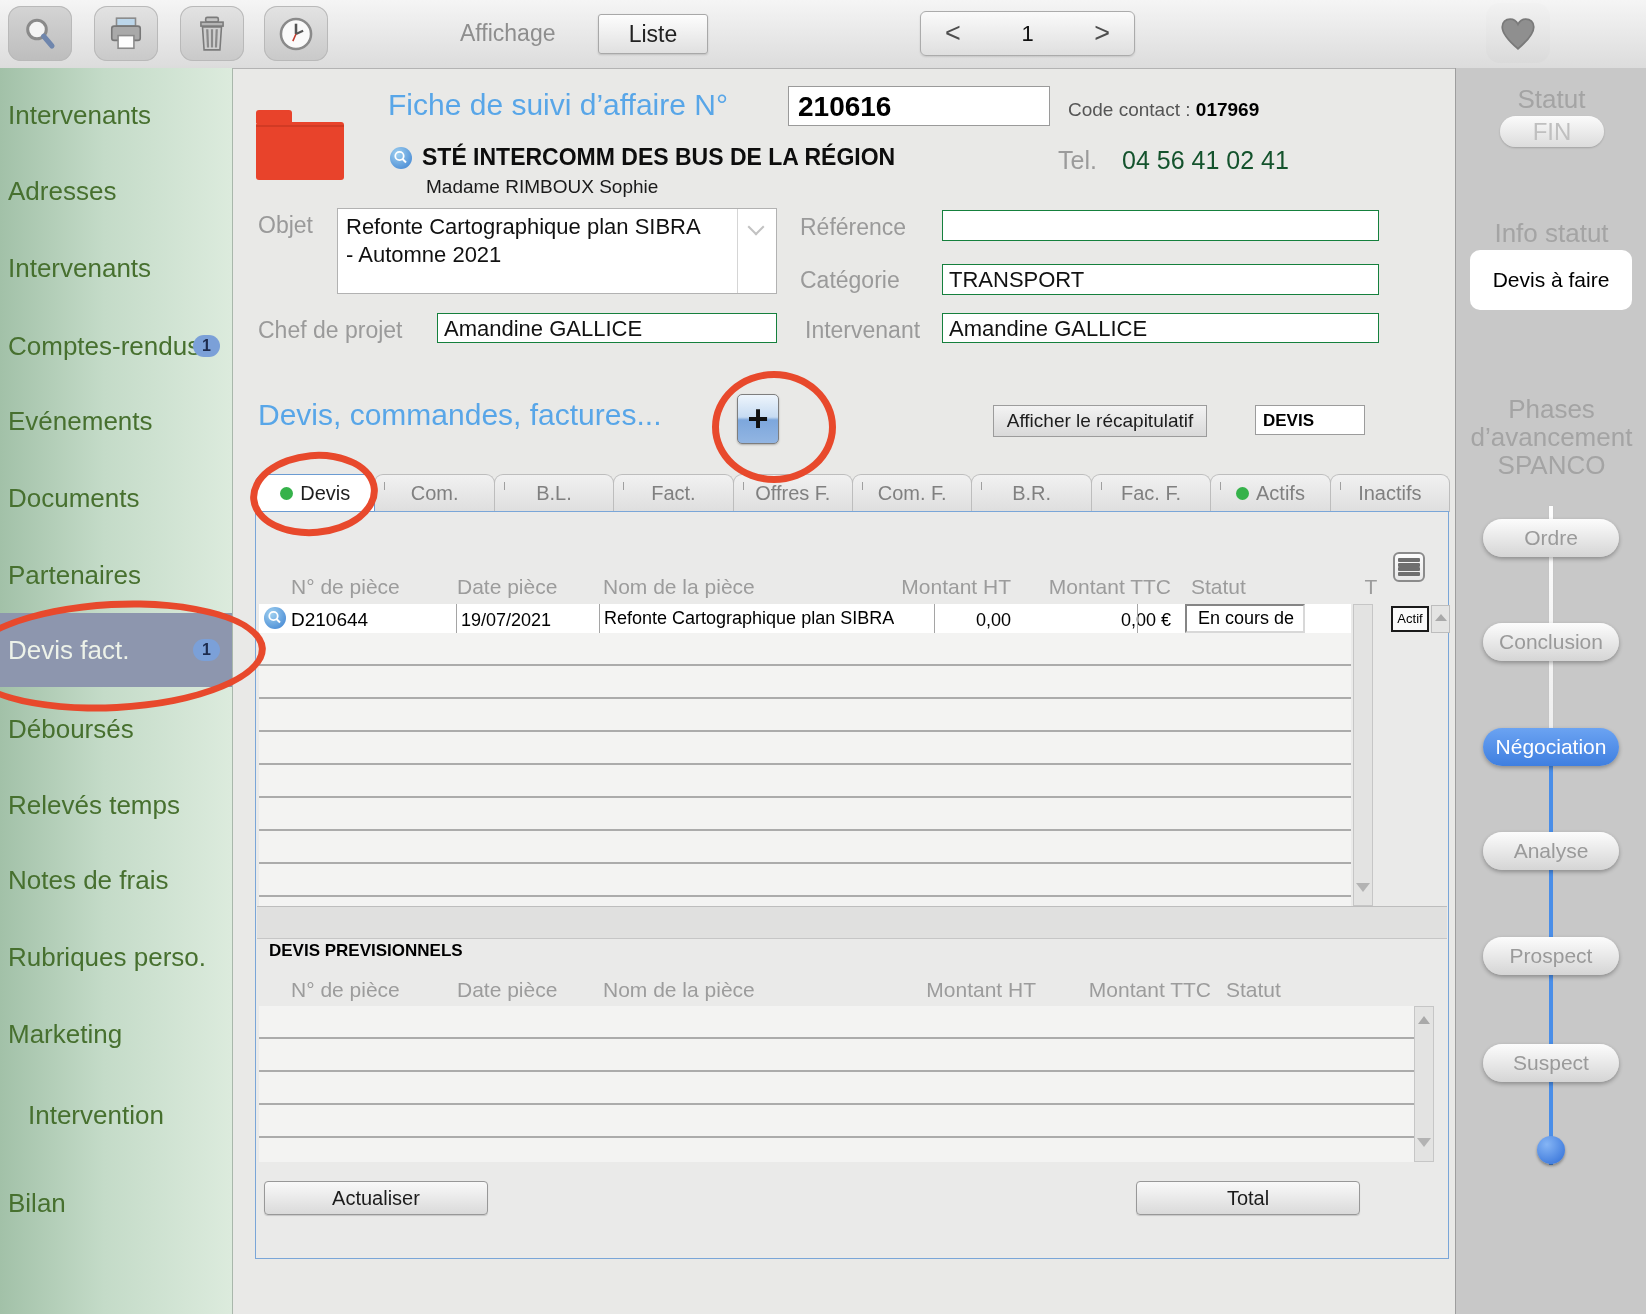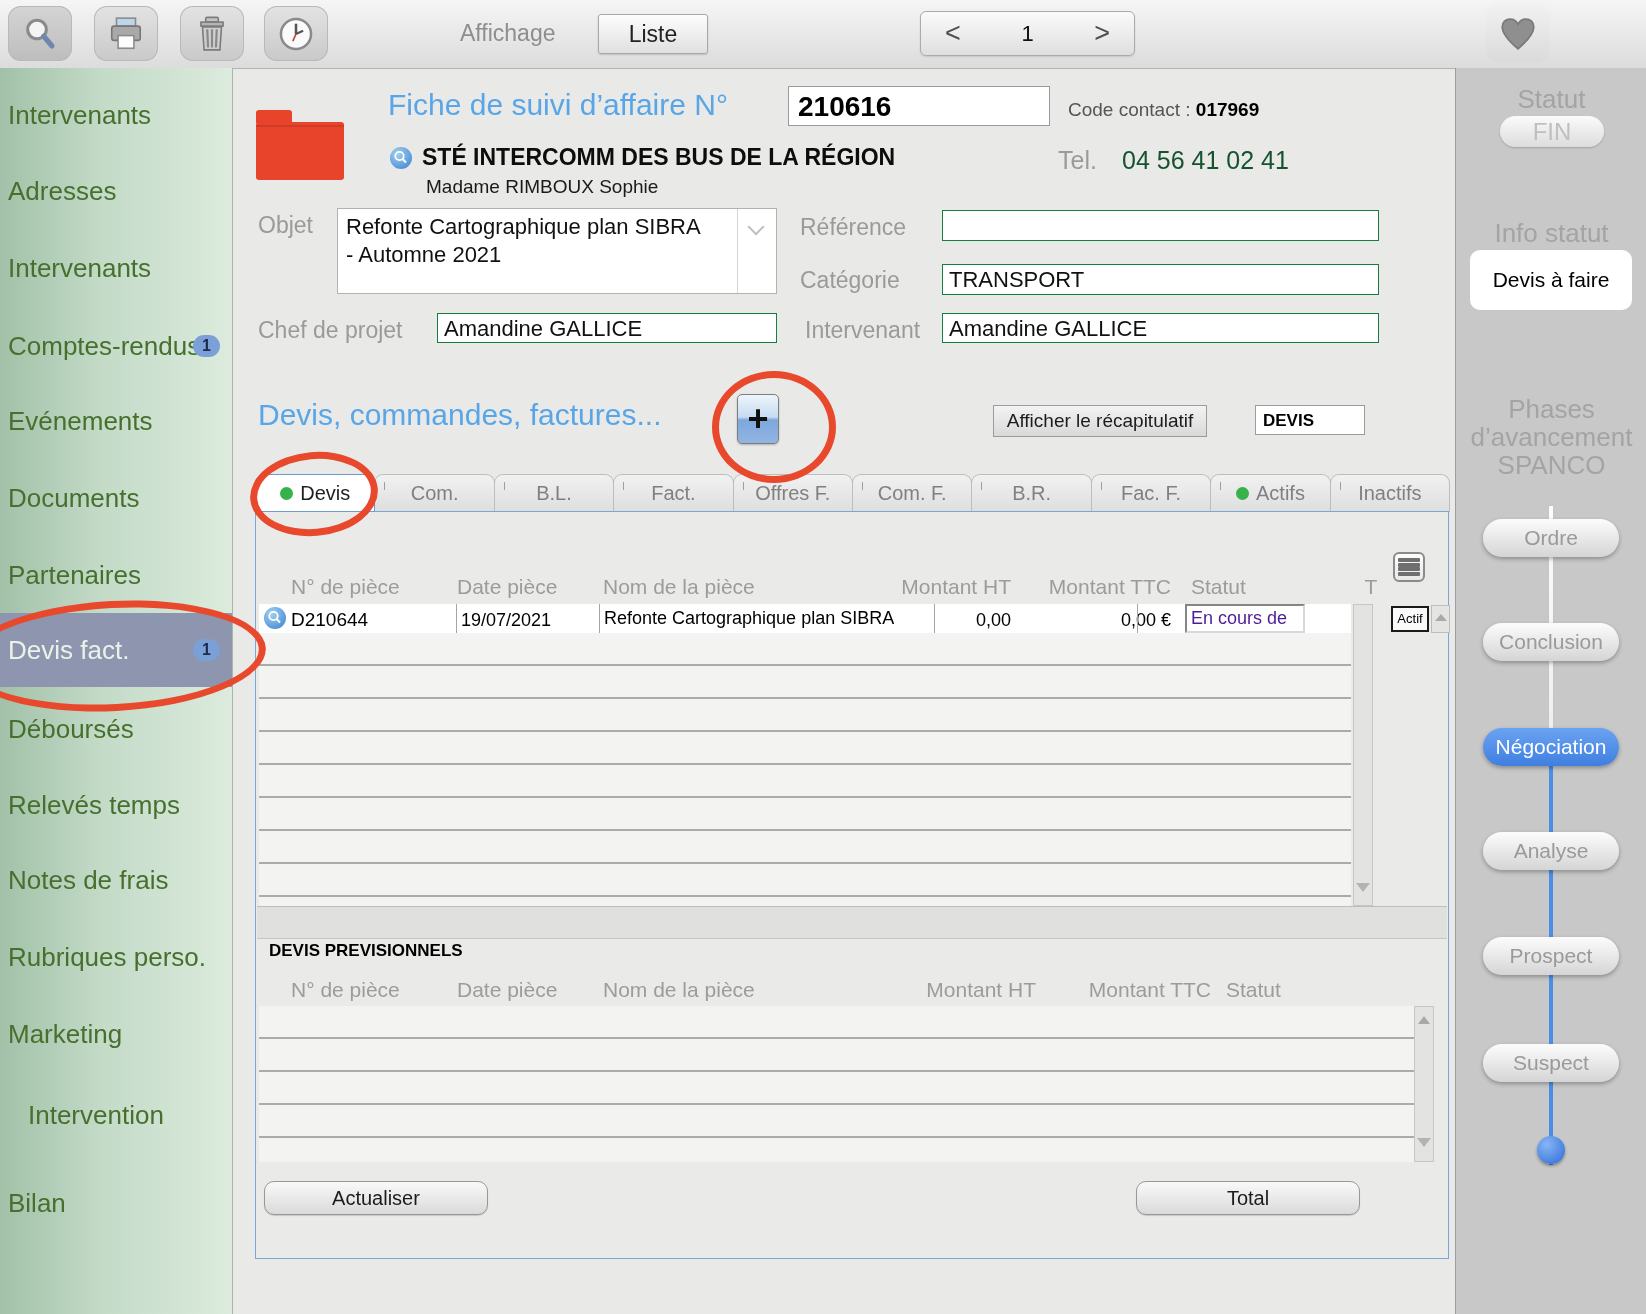--- a/index.html
+++ b/index.html
@@ -89,33 +89,33 @@
   .hamb{position:absolute;left:1137px;top:40px;width:32px;height:30px;border:2px solid #8b8b8b;border-radius:6px;
     background:linear-gradient(#fdfdfd,#e8e8e8);box-sizing:border-box;padding:4px 3px;display:flex;flex-direction:column;justify-content:space-between;}
   .hamb i{display:block;height:4px;background:#6f6f6f;border-radius:1px;}
   .thead{position:absolute;font-size:21px;color:#9c9c9c;white-space:nowrap;}
   .num-right{text-align:right;}
   .rowbg{position:absolute;left:3px;top:92px;width:1092px;height:29px;background:#fff;border-bottom:1px solid #b5b5b5;}
   .cell{position:absolute;font-size:18px;color:#000;white-space:nowrap;}
   .colsep{position:absolute;top:92px;width:1px;height:29px;background:#a5a5a5;}
   .stat-box{position:absolute;left:929px;top:92px;width:120px;height:29px;background:#fff;
     border:2px solid;border-color:#858585 #d8d8d8 #d8d8d8 #858585;box-sizing:border-box;
-    font-size:18px;color:#4c1d95;line-height:24px;padding-left:4px;overflow:hidden;white-space:nowrap;}
+    font-size:18px;color:#000000;line-height:24px;padding-left:11px;overflow:hidden;white-space:nowrap;}
   .actif-box{position:absolute;left:1135px;top:94px;width:38px;height:26px;background:#fafafa;border:2px solid #1a1a1a;
     box-sizing:border-box;font-size:13px;color:#000;text-align:center;line-height:22px;}
   .mini-scroll{position:absolute;left:1175px;top:93px;width:19px;height:28px;background:#e4e4e3;border:1px solid #bdbdbd;box-sizing:border-box;}
   .tri-up{width:0;height:0;border-left:6px solid transparent;border-right:6px solid transparent;border-bottom:8px solid #a9a9a9;margin:9px auto 0;}
   .tri-down{width:0;height:0;border-left:7px solid transparent;border-right:7px solid transparent;border-top:9px solid #b3b3b3;margin:0 auto;}
   .stripes{background:repeating-linear-gradient(to bottom,#f3f3f2 0px,#f3f3f2 31px,#ababab 31px,#ababab 33px);}
   .vscroll{position:absolute;background:#e3e3e2;border:1px solid #c6c6c6;box-sizing:border-box;}
   .divband{position:absolute;left:1px;top:394px;width:1190px;height:31px;background:#e0e0df;
     border-top:1px solid #bdbdbd;border-bottom:1px solid #c6c6c6;}
   .prev-title{position:absolute;left:13px;top:429px;font-size:17px;font-weight:bold;color:#000;}
   .action-btn{position:absolute;width:222px;height:32px;background:linear-gradient(#f9f9f9,#dadada);
-    border:1px solid #989898;border-radius:10px;font-size:20px;color:#1c1c1c;text-align:center;line-height:32px;
+    border:1px solid #989898;border-radius:4px;font-size:20px;color:#1c1c1c;text-align:center;line-height:32px;
     box-shadow:0 1px 1px rgba(0,0,0,.15);}
 
   
   .right-sb{position:absolute;left:1455px;top:68px;width:191px;height:1246px;background:#c8c8c8;border-left:1px solid #9e9e9e;}
   .rs-label{position:absolute;width:100%;text-align:center;font-size:26px;color:#a4a4a4;}
   .fin-pill{position:absolute;left:44px;top:48px;width:104px;height:31px;border-radius:16px;
     background:linear-gradient(#fbfbfb,#dcdcdc);box-shadow:0 1px 2px rgba(0,0,0,.2);
     font-size:24px;color:#bfbfbf;text-align:center;line-height:31px;}
   .info-box{position:absolute;left:14px;top:182px;width:162px;height:60px;border-radius:10px;background:#fff;
     font-size:21px;color:#000;display:flex;align-items:center;justify-content:center;}

